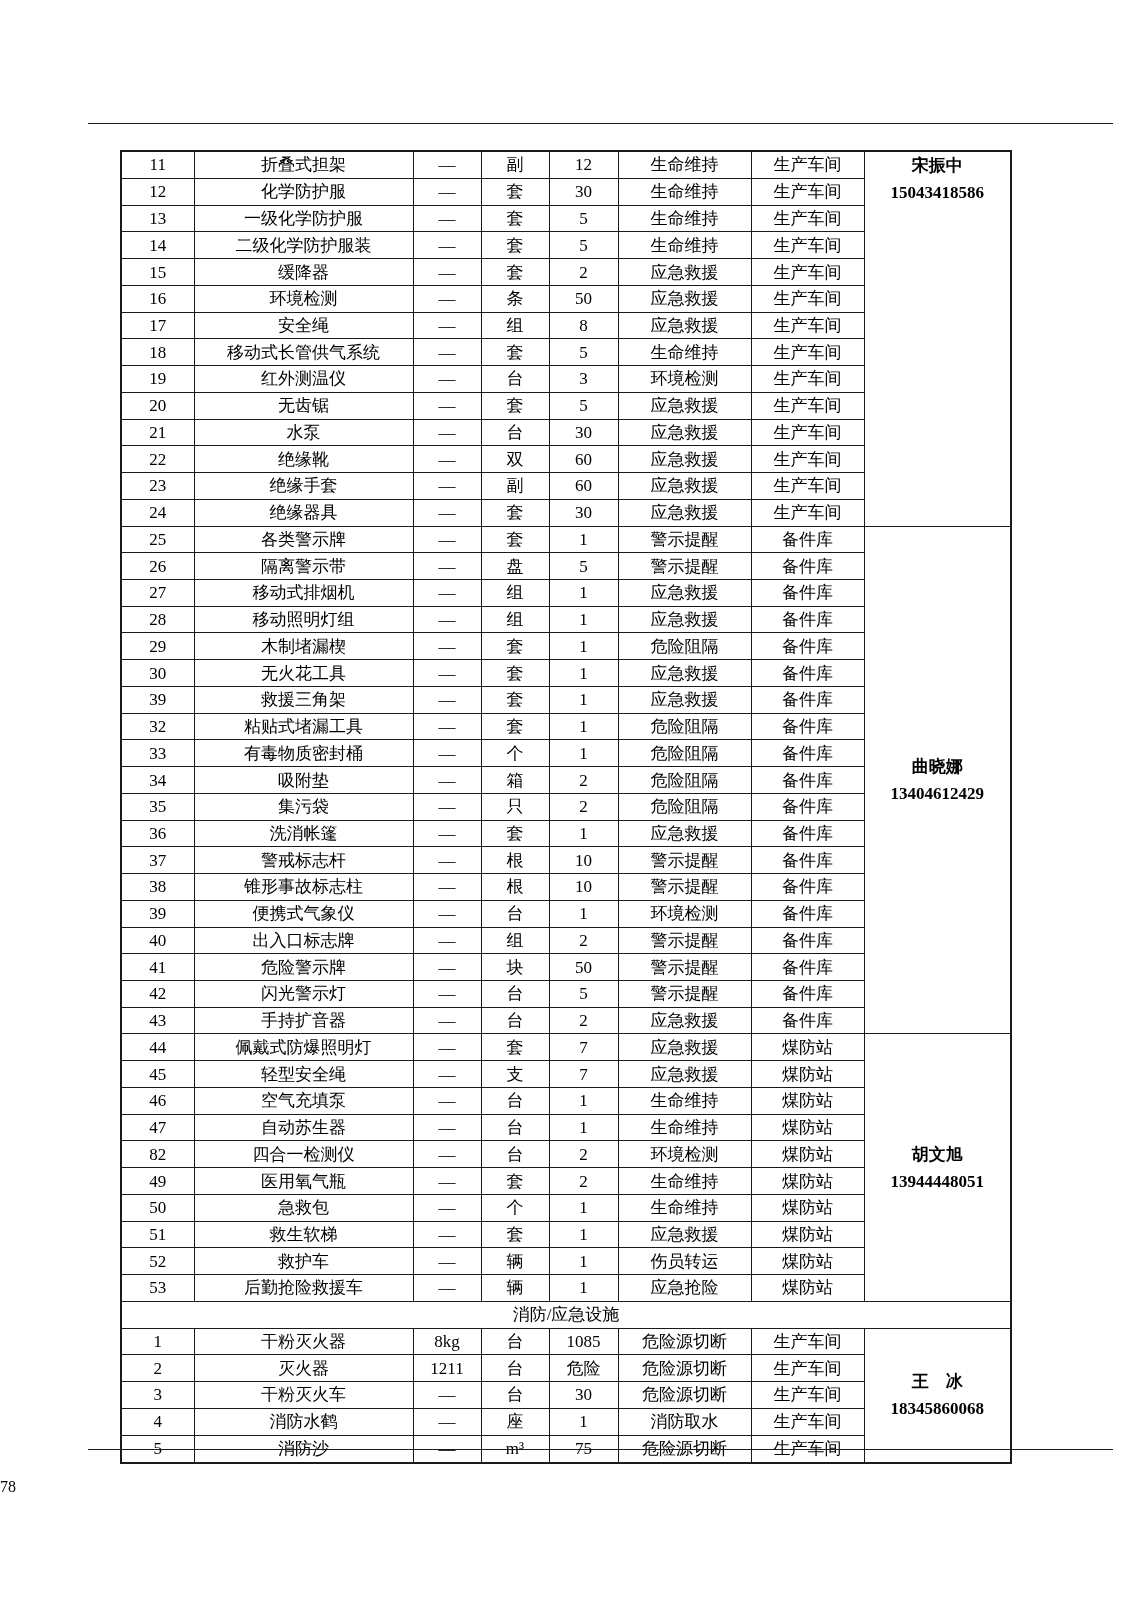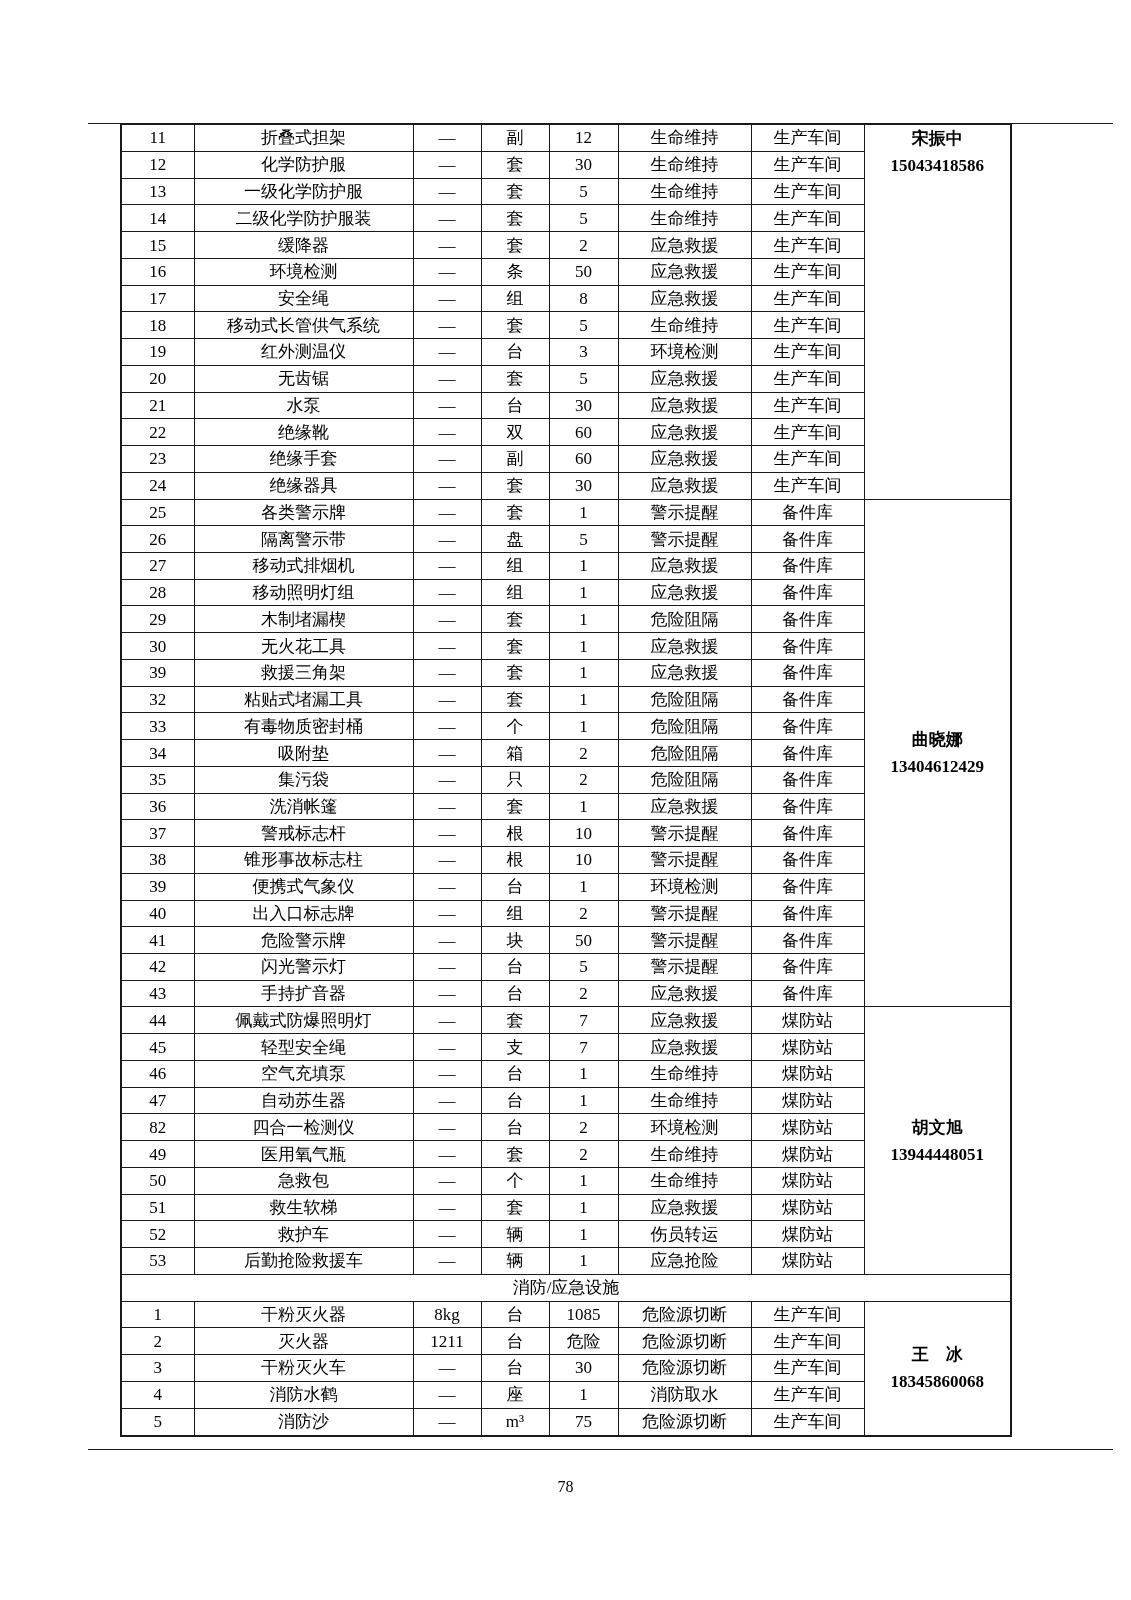--- a/index.html
+++ b/index.html
@@ -20,21 +20,21 @@
     width: 1025px;
     height: 1px;
     background: #1a1a1a;
   }
   #rule-top { top: 123px; }
   #rule-bottom { top: 1449px; }
 
   table.equip {
     position: absolute;
     left: 120px;
-    top: 123px;
+    top: 150px;
     width: 890px;
     height: 1314px;
     border-collapse: collapse;
     table-layout: fixed;
     border: 2px solid #1a1a1a;
   }
   table.equip td {
     border: 1px solid #1a1a1a;
     text-align: center;
     vertical-align: middle;
@@ -57,21 +57,21 @@
     vertical-align: top;
   }
   .contact-name { line-height: 27px; }
   .contact-phone { line-height: 27px; }
 
   .page-number {
     position: absolute;
     top: 1478px;
     left: 0;
     width: 100%;
-    text-align: center;
+    text-align: left;
     font-size: 16px;
   }
 </style>
 </head>
 <body>
 
 <div class="page-rule" id="rule-top"></div>
 
 <table class="equip">
   <colgroup>

